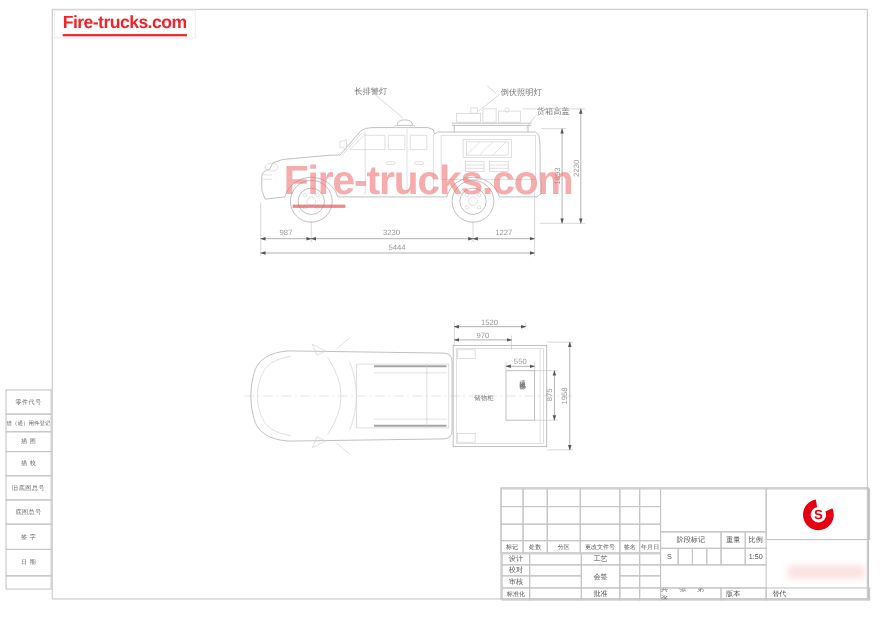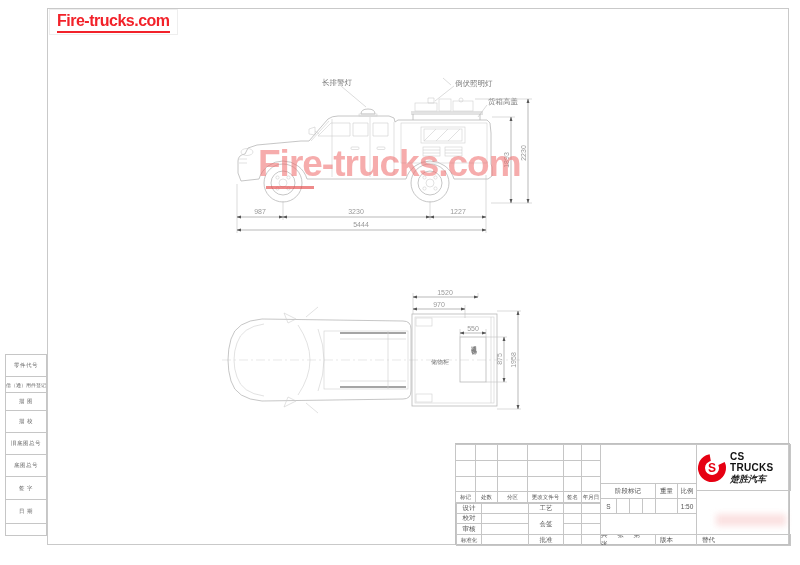--- a/index.html
+++ b/index.html
@@ -271,22 +271,18 @@
     <div class="tc" style="left:221px;top:54px;width:20px;height:16px">1:50</div>
     <div class="tc" style="left:144px;top:69px;width:97px;height:22px"></div>
     <div class="tc" style="left:144px;top:90px;width:56px;height:12px;letter-spacing:2px;word-spacing:4px">共 张 第 张</div>
     <div class="tc" style="left:199px;top:90px;width:42px;height:12px;justify-content:flex-start;padding-left:4px">版本</div>
 
     <div class="brand-cell">
       <svg width="30" height="30" style="position:static">
         <circle cx="15" cy="15" r="10.5" fill="none" stroke="#e60012" stroke-width="7" stroke-dasharray="52 14" transform="rotate(-25 15 15)"></circle>
         <text x="15" y="19" font-size="12" font-weight="bold" fill="#e60012" text-anchor="middle" font-family="Liberation Sans, sans-serif">S</text>
       </svg>
-      <div class="brand-txt">
-        <div class="brand-name">CS TRUCKS</div>
-        <div class="brand-cn">楚胜汽车</div>
-      </div>
     </div>
     <div class="smudge"></div>
     <div class="tc" style="left:240px;top:90px;width:95px;height:12px;justify-content:flex-start;padding-left:5px">替代</div>
   </div>
 
 </div>
 
 </body></html>

